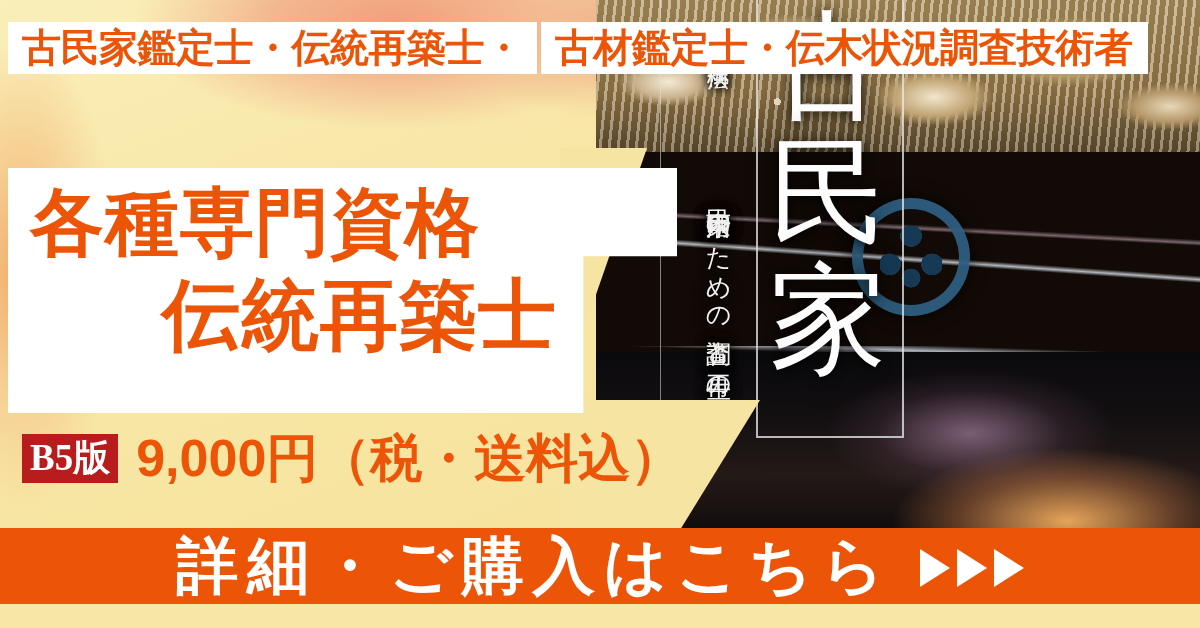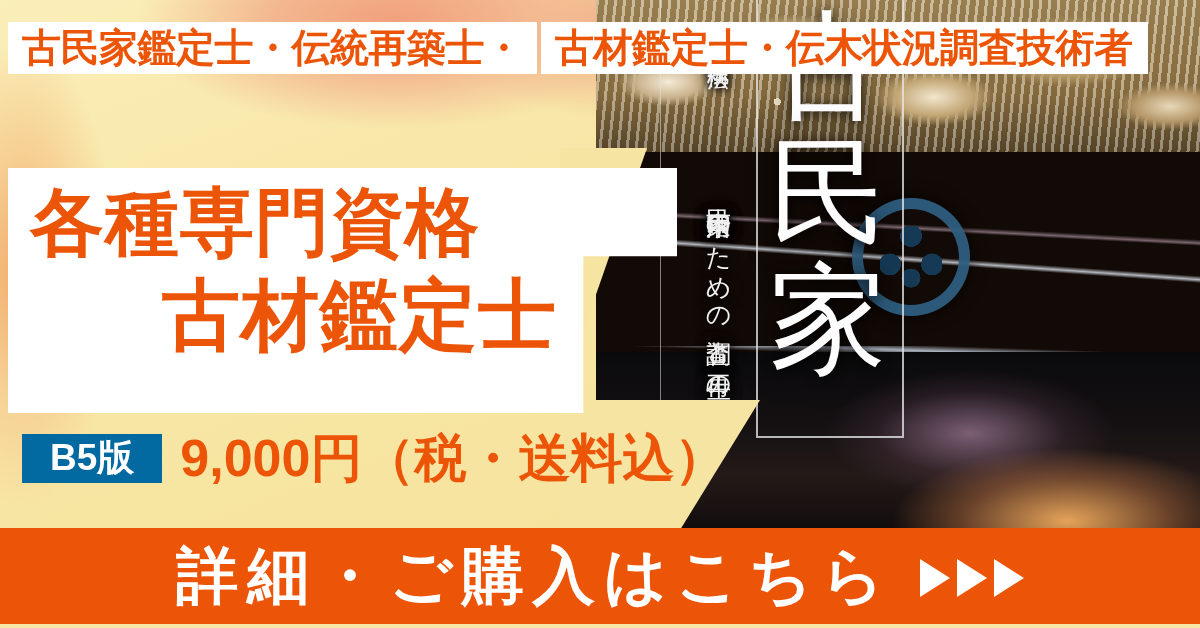--- a/index.html
+++ b/index.html
@@ -198,34 +198,35 @@
     position:absolute; left:154px; top:108px;
     font-size:78px; line-height:1; white-space:nowrap;
   }
 
   
   .price-row{
     position:absolute; left:22px; top:432px;
     display:flex; align-items:center; gap:18px;
   }
   .badge{
-    background:#0369a1; color:#ffffff;
+    background:#b91c1c; color:#ffffff;
     font-size:37px; font-weight:700;
-    padding:5px 28px 7px;
+    padding:5px 8px 7px;
     line-height:1; letter-spacing:0;
     white-space:nowrap;
+    font-family:Liberation Serif, serif;
   }
   .price{
     color:#ec5507; font-size:52px; font-weight:700;
     line-height:1; white-space:nowrap; letter-spacing:0;
   }
 
   
   .cta{
-    position:absolute; left:0; top:528px; width:1200px; height:96px;
+    position:absolute; left:0; top:528px; width:1200px; height:76px;
     background:#ec5507;
     display:flex; align-items:center; justify-content:center; gap:26px;
   }
   .cta-label{
     color:#ffffff; font-size:62px; font-weight:700;
     letter-spacing:9px; line-height:1; white-space:nowrap;
   }
   .cta-arrows{ display:flex; align-items:center; gap:7px; margin-top:4px; }
   .cta-arrows i{
     display:block; width:0; height:0;
@@ -269,21 +270,21 @@
       <span>古民家鑑定士・伝統再築士・</span>
     </div>
     <div class="row r2">
       <span>古材鑑定士・伝木状況調査技術者</span>
     </div>
   </div>
 
   <div class="panel-main"></div>
   <div class="panel-main-inner">
     <div class="headline-1">各種専門資格</div>
-    <div class="headline-2">古材鑑定士</div>
+    <div class="headline-2">伝統再築士</div>
   </div>
 
   <div class="price-row">
     <div class="badge">B5版</div>
     <div class="price">9,000円（税・送料込）</div>
   </div>
 
   <div class="cta">
     <div class="cta-label">詳細・ご購入はこちら</div>
     <div class="cta-arrows">

